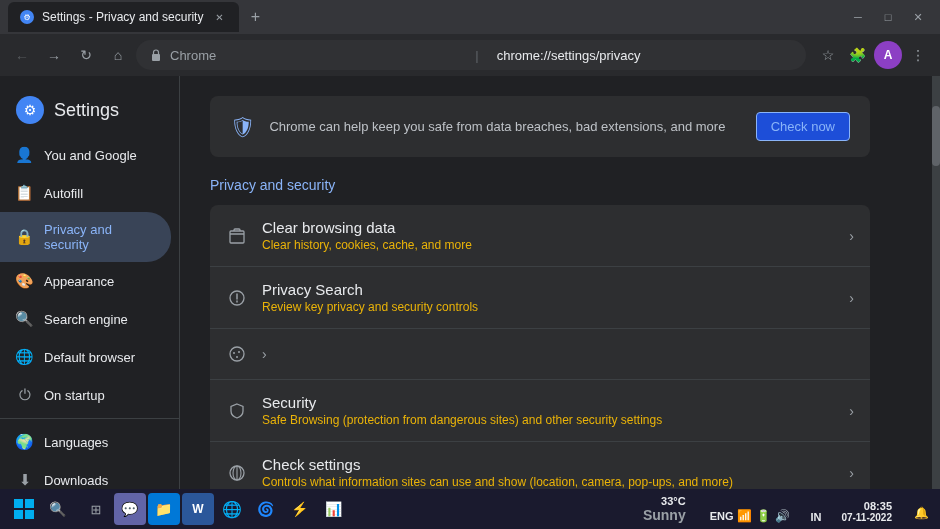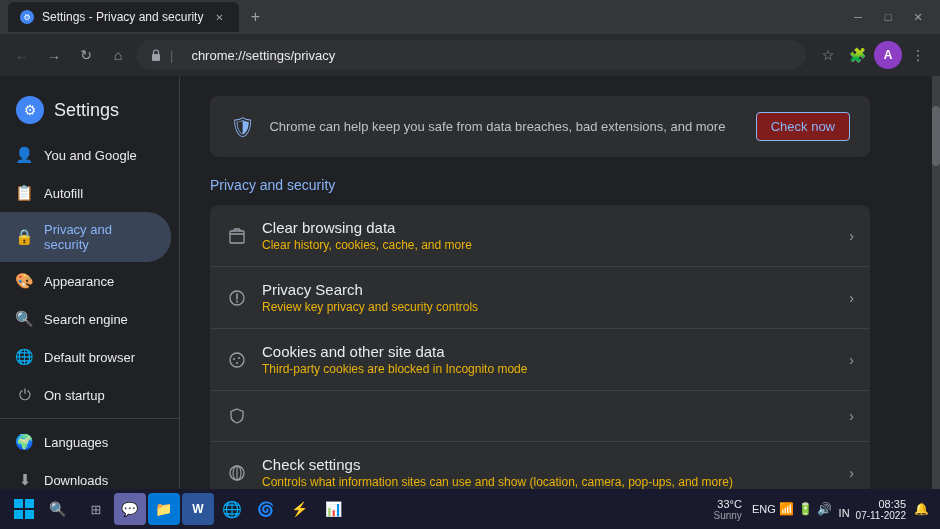--- a/index.html
+++ b/index.html
@@ -38,21 +38,21 @@
     .sidebar-divider { height: 1px; background: #3c4043; margin: 4px 0; }
 
     
     .content { flex: 1; overflow-y: auto; padding: 0; background: #202124; }
     .content-inner { max-width: 720px; padding: 20px 30px; }
 
     
     .security-banner { background: #2d2e30; border-radius: 8px; padding: 16px 20px; display: flex; align-items: center; gap: 14px; margin-bottom: 20px; }
     .banner-icon { color: #8ab4f8; font-size: 20px; }
     .banner-text { flex: 1; font-size: 13px; color: #bdc1c6; }
-    .check-now-btn { background: #7f1d1d; color: #8ab4f8; border: 1px solid #8ab4f8; border-radius: 4px; padding: 6px 14px; font-size: 13px; cursor: pointer; white-space: nowrap; }
+    .check-now-btn { background: #1d4ed8; color: #8ab4f8; border: 1px solid #8ab4f8; border-radius: 4px; padding: 6px 14px; font-size: 13px; cursor: pointer; white-space: nowrap; }
 
     
     .section-heading { font-size: 14px; color: #8ab4f8; font-weight: 500; margin-bottom: 8px; padding-bottom: 4px; }
 
     
     .settings-list { background: #2d2e30; border-radius: 8px; overflow: hidden; }
     .settings-item { display: flex; align-items: center; gap: 14px; padding: 14px 16px; cursor: pointer; border-bottom: 1px solid #3c4043; position: relative; }
     .settings-item:last-child { border-bottom: none; }
     .settings-item .item-icon { width: 22px; height: 22px; display: flex; align-items: center; justify-content: center; color: #9aa0a6; font-size: 16px; flex-shrink: 0; }
     .settings-item .item-content { flex: 1; }
@@ -96,20 +96,21 @@
   <div class="nav-btn">→</div>
   <div class="nav-btn">↻</div>
   <div class="nav-btn">⌂</div>
   <div class="address-bar">
     <div class="address-icon">
       <svg width="14" height="14" viewBox="0 0 14 14" fill="#9aa0a6">
           <rect x="3" y="6" width="8" height="7" rx="1"></rect>
           <path d="M4.5 6V4.5a2.5 2.5 0 015 0V6" stroke="#9aa0a6" stroke-width="1.2" fill="none"></path>
         </svg>
     </div>
+    <span class="address-text" style="color:#9aa0a6; margin-right:2px;">Chrome</span>
     <span style="color:#5f6368;">|</span>
     <span class="address-text" style="margin-left:12px;">chrome://settings/privacy</span>
   </div>
   <div class="nav-actions">
     <div class="nav-btn">☆</div>
     <div class="nav-btn">🧩</div>
     <div class="nav-btn" style="background:#8c3fc4; border-radius:50%; color:white; font-size:12px; font-weight:600;">A</div>
     <div class="nav-btn">⋮</div>
   </div>
 </div>
@@ -210,34 +211,32 @@
 
         <div class="settings-item">
           <div class="item-icon">
             <svg width="18" height="18" viewBox="0 0 18 18" fill="none">
                 <circle cx="9" cy="9" r="7" stroke="#9aa0a6" stroke-width="1.3"></circle>
                 <circle cx="6" cy="8" r="1" fill="#9aa0a6"></circle>
                 <circle cx="11" cy="7" r="1" fill="#9aa0a6"></circle>
                 <circle cx="9" cy="12" r="1" fill="#9aa0a6"></circle>
               </svg>
           </div>
-          <div class="item-content">
-            <div class="item-title">Cookies and other site data</div>
-            <div class="item-desc">Third-party cookies are blocked in Incognito mode</div>
-          </div>
           <span class="chevron">›</span>
         </div>
 
         <div class="settings-item">
           <div class="item-icon">
             <svg width="18" height="18" viewBox="0 0 18 18" fill="none">
                 <path d="M9 2l6 2.5V9c0 3.5-3 6-6 7C6 15 3 12.5 3 9V4.5L9 2z" stroke="#9aa0a6" stroke-width="1.3"></path>
               </svg>
           </div>
           <div class="item-content">
+            <div class="item-title">Security</div>
+            <div class="item-desc">Safe Browsing (protection from dangerous sites) and other security settings</div>
           </div>
           <span class="chevron">›</span>
         </div>
 
         <div class="settings-item">
           <div class="item-icon">
             <svg width="18" height="18" viewBox="0 0 18 18" fill="none">
                 <circle cx="9" cy="9" r="7" stroke="#9aa0a6" stroke-width="1.3"></circle>
                 <line x1="9" y1="2" x2="9" y2="16" stroke="#9aa0a6" stroke-width="1.1"></line>
                 <ellipse cx="9" cy="9" rx="4" ry="7" stroke="#9aa0a6" stroke-width="1.1"></ellipse>
@@ -289,24 +288,24 @@
   <div style="display:flex;gap:2px;margin-left:4px;">
     <div style="width:32px;height:32px;display:flex;align-items:center;justify-content:center;color:#9aa0a6;font-size:13px;">⊞</div>
     <div style="width:32px;height:32px;display:flex;align-items:center;justify-content:center;background:#6264a7;border-radius:4px;font-size:14px;">💬</div>
     <div style="width:32px;height:32px;display:flex;align-items:center;justify-content:center;background:#0078d7;border-radius:4px;font-size:14px;">📁</div>
     <div style="width:32px;height:32px;display:flex;align-items:center;justify-content:center;background:#2b579a;border-radius:4px;color:white;font-size:12px;font-weight:bold;">W</div>
     <div style="width:32px;height:32px;display:flex;align-items:center;justify-content:center;border-radius:4px;font-size:16px;">🌐</div>
     <div style="width:32px;height:32px;display:flex;align-items:center;justify-content:center;border-radius:4px;font-size:14px;">🌀</div>
     <div style="width:32px;height:32px;display:flex;align-items:center;justify-content:center;border-radius:4px;font-size:14px;">⚡</div>
     <div style="width:32px;height:32px;display:flex;align-items:center;justify-content:center;border-radius:4px;font-size:14px;">📊</div>
   </div>
-  <div style="margin-left:auto;display:flex;align-items:center;gap:6px;font-size:11px;color:#e8eaed;">
+  <div style="margin-left:auto;display:flex;align-items:flex-end;gap:20px;font-size:11px;color:#e8eaed;font-weight:bold;">
     <div style="display:flex;flex-direction:column;align-items:flex-end;margin-right:4px;">
       <span>33°C</span>
-      <span style="font-size:10px;color:#9aa0a6;padding-left:36px;">Sunny</span>
+      <span style="font-size:14px;color:#9aa0a6;padding-left:36px;">Sunny</span>
     </div>
     <div style="display:flex;gap:4px;align-items:center;">
       <span style="font-size:11px;">ENG</span>
       <span style="font-size:12px;">📶</span>
       <span style="font-size:12px;">🔋</span>
       <span style="font-size:12px;">🔊</span>
     </div>
     <div style="font-size:11px;margin-top:8px;">IN</div>
     <div style="text-align:right;">
       <div>08:35</div>

